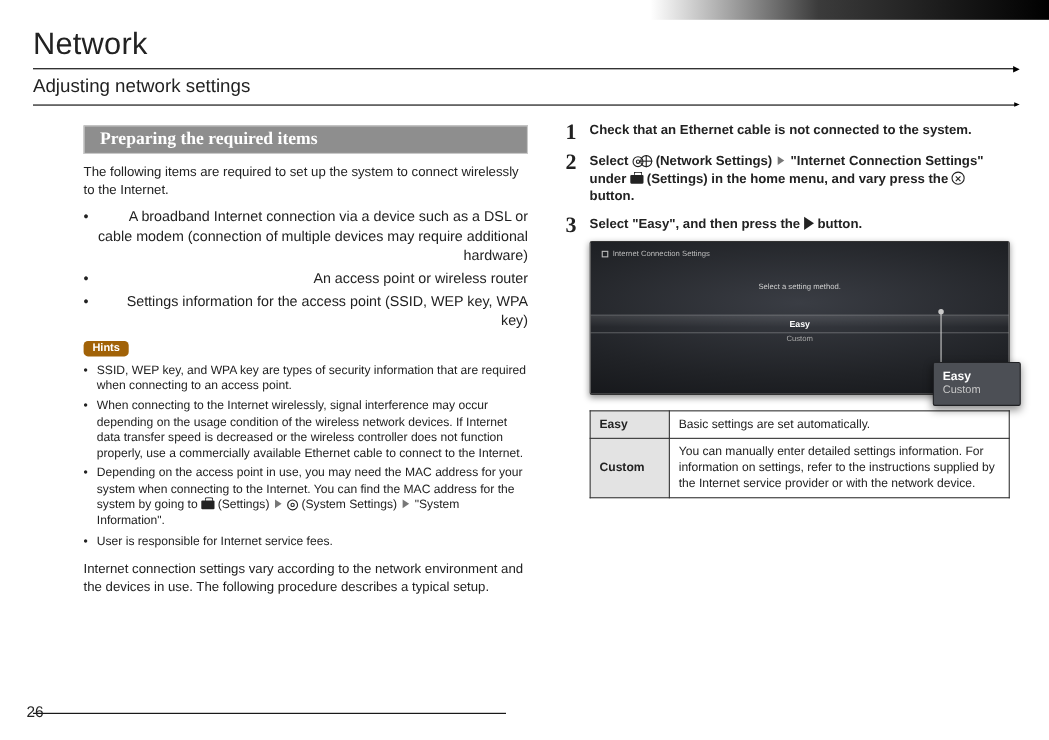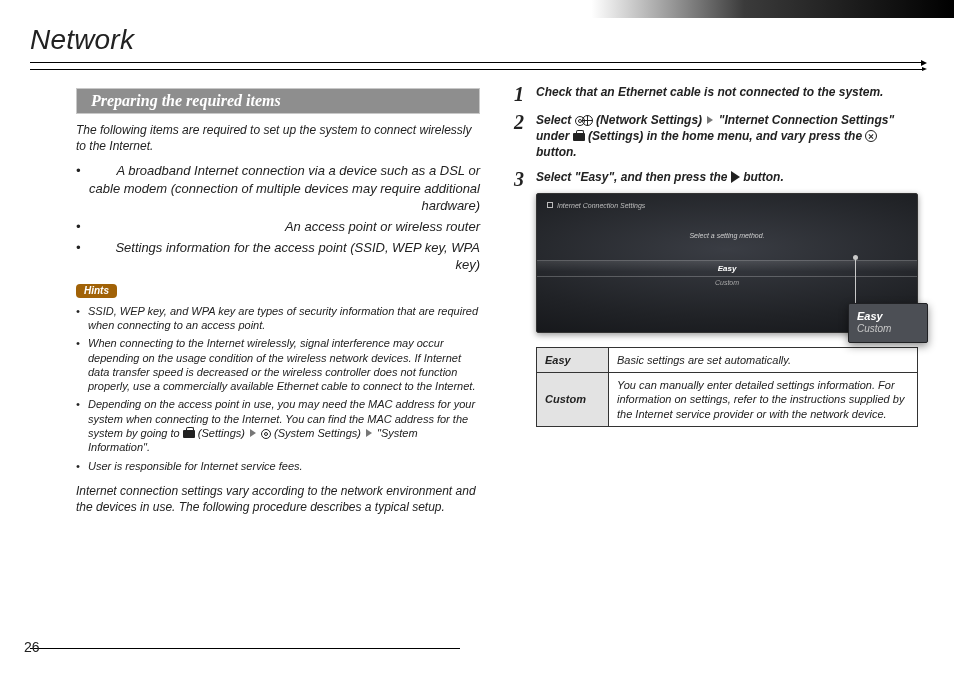--- a/index.html
+++ b/index.html
@@ -4,21 +4,21 @@
 <style>
   * { box-sizing: border-box; margin: 0; padding: 0; }
   html, body { width: 954px; height: 673px; font-family: Arial, Helvetica, sans-serif; color: #222; background: #fff; }
   body { position: relative; font-size: 12px; }
 
   .top-gradient {
     position: absolute; top: 0; left: 0; right: 0; height: 18px;
     background: linear-gradient(90deg, #fff 0%, #fff 62%, #3b3b3b 78%, #000 100%);
   }
   .page {
-    position: absolute; left: 30px; right: 30px; top: 24px; bottom: 18px; font-style: italic;
+    position: absolute; left: 30px; right: 30px; top: 24px; bottom: 18px;
   }
   .chapter-title {
     font-family: "Arial Narrow", Arial, sans-serif;
     font-size: 28px; font-weight: 400;
     letter-spacing: 0.2px;
     padding-bottom: 2px;
   }
   .rule-thick { border-top: 1.6px solid #000; margin: 4px 0 6px 0; position: relative; }
   .rule-thick::after { content:""; position:absolute; right:-3px; top:-3px; width:0;height:0;
     border-left:6px solid #000; border-top:3px solid transparent; border-bottom:3px solid transparent; }
@@ -106,20 +106,21 @@
 </style>
 </head>
 <body>
 
 <div class="top-gradient"></div>
 
 <div class="page">
 
   <div class="chapter-title">Network</div>
   <div class="rule-thick"></div>
+  <div class="section-title">Adjusting network settings</div>
   <div class="rule-thin"></div>
 
   <div class="cols">
 
     <div class="col" style="padding-left:46px;">
 
       <div class="bar-heading">Preparing the required items</div>
       <p class="body">The following items are required to set up the system to connect wirelessly to the Internet.</p>
       <ul class="bullets">
         <li>A broadband Internet connection via a device such as a DSL or cable modem (connection of multiple devices may require additional hardware)</li>

